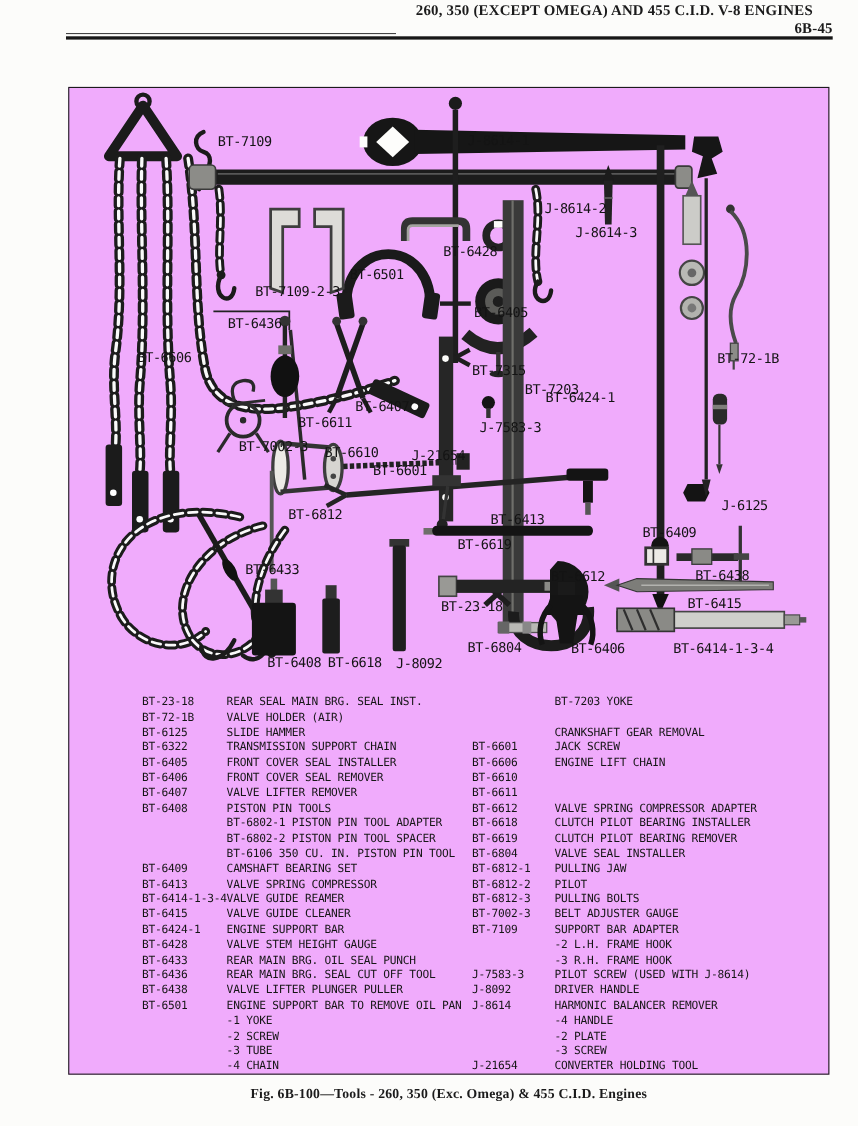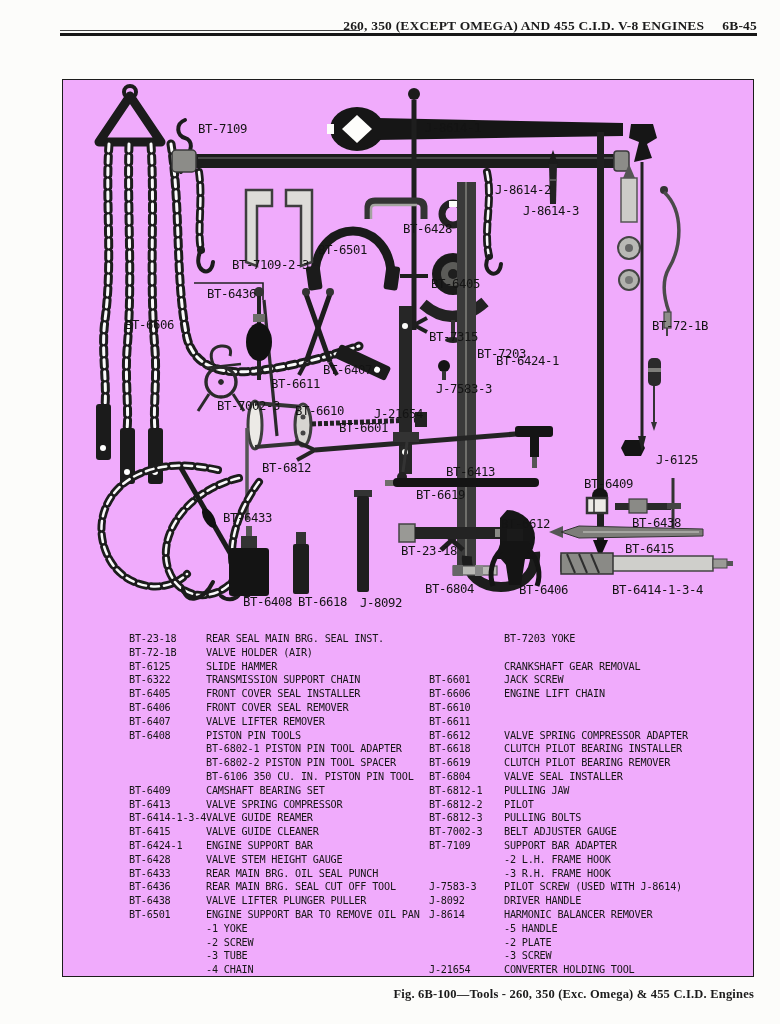--- a/index.html
+++ b/index.html
@@ -7,21 +7,21 @@
     width:780px;height:1024px;position:relative;
     background:#fcfcfa;color:#1b1b1b;
     font-family:"DejaVu Sans Mono","Liberation Mono",monospace;
     overflow:hidden;
   }
   
   .hdr{
     position:absolute;left:60px;top:10px;width:697px;height:24px;
     display:flex;align-items:flex-end;justify-content:flex-end;
     font-family:"Liberation Serif","DejaVu Serif",serif;
-    font-weight:bold;font-size:13.5px;letter-spacing:.2px;white-space:nowrap;
+    font-weight:bold;font-size:13.5px;letter-spacing:.2px;white-space:nowrap;flex-direction:column;
   }
   .hdr .ttl{margin-right:18px;}
   .hdr-rule{position:absolute;left:60px;top:33px;width:697px;height:3px;background:#171717;}
   .hdr-rule2{position:absolute;left:60px;top:30px;width:300px;height:1px;background:#444;}
   
   .figbox{
     position:absolute;left:62px;top:79px;width:692px;height:898px;
     border:1.6px solid #1c1c1c;background:#f0abfc;box-sizing:border-box;
   }
   .figart{position:absolute;left:0;top:0;}
@@ -34,21 +34,21 @@
     position:absolute;left:0;top:552px;width:100%;
     font-size:10.2px;line-height:13.8px;letter-spacing:-0.2px;color:#161616;
   }
   .plist-row{
     display:grid;grid-template-columns:77px 223px 75px 1fr;
     padding-left:66px;white-space:nowrap;
   }
   .plist-row span{overflow:visible;}
   
   .caption{
-    position:absolute;left:62px;top:987px;width:692px;text-align:right;
+    position:absolute;left:62px;top:987px;width:692px;text-align:center;
     font-family:"Liberation Serif","DejaVu Serif",serif;
     font-weight:bold;font-size:12.5px;letter-spacing:.2px;
   }
   
   .ink{fill:#1b1b1b;}
   .chain{stroke:#1c1c1c;stroke-width:9;fill:none;stroke-dasharray:7 5;stroke-linecap:round;}
   .chainin{stroke:#fafafa;stroke-width:3;fill:none;stroke-dasharray:7 5;stroke-linecap:round;}
   .chain2{stroke:#1c1c1c;stroke-width:8;fill:none;stroke-dasharray:8 5;stroke-linecap:round;}
   .chain2in{stroke:#fafafa;stroke-width:2.5;fill:none;stroke-dasharray:8 5;stroke-linecap:round;}
 </style>
@@ -521,21 +521,21 @@
       <div class="plist-row">
         <span>BT-6501</span>
         <span>ENGINE SUPPORT BAR TO REMOVE OIL PAN</span>
         <span>J-8614</span>
         <span>HARMONIC BALANCER REMOVER</span>
       </div>
       <div class="plist-row">
         <span></span>
         <span>-1 YOKE</span>
         <span></span>
-        <span>-5 HANDLE</span>
+        <span>-4 HANDLE</span>
       </div>
       <div class="plist-row">
         <span></span>
         <span>-2 SCREW</span>
         <span></span>
         <span>-2 PLATE</span>
       </div>
       <div class="plist-row">
         <span></span>
         <span>-3 TUBE</span>

